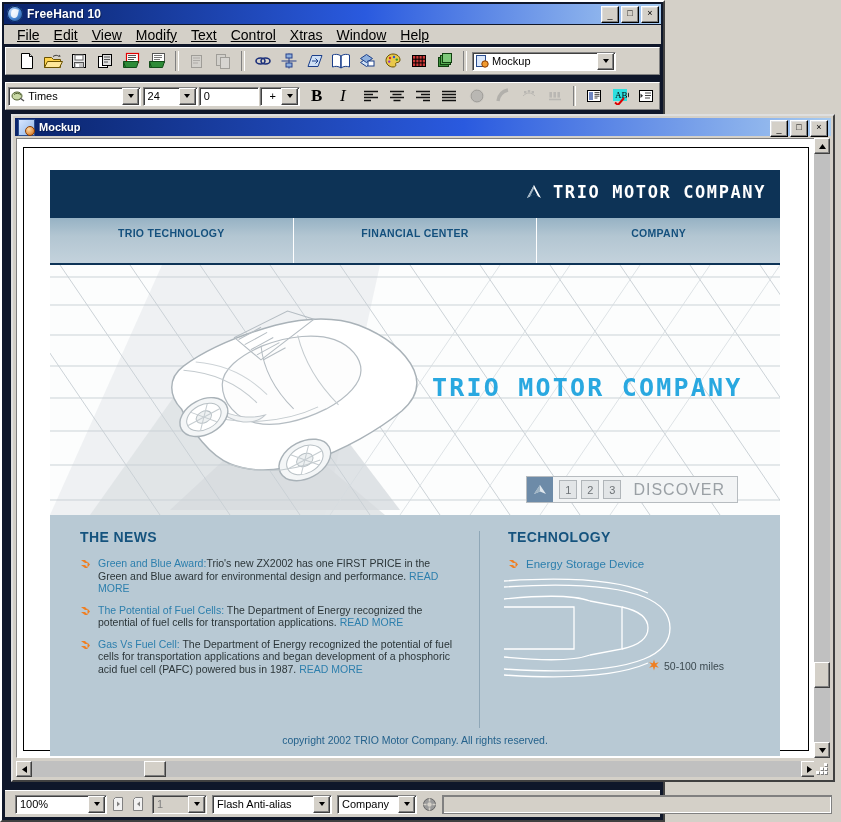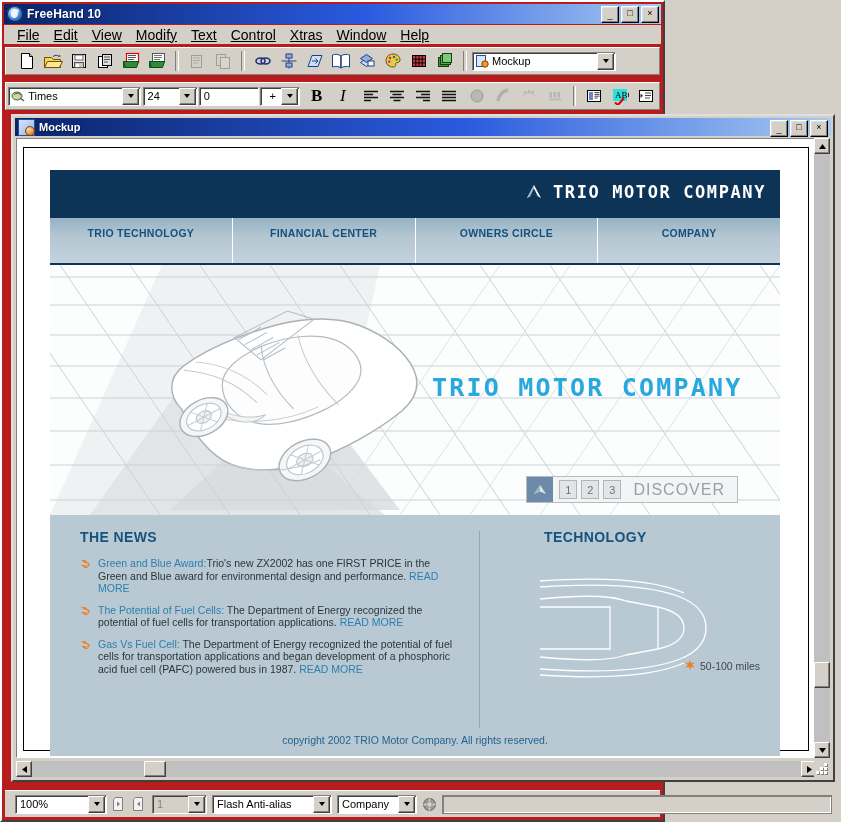--- a/index.html
+++ b/index.html
@@ -6,21 +6,21 @@
   body{
     width:841px;height:822px;overflow:hidden;
     font-family:"Liberation Sans", sans-serif;
     font-size:11px;
     background:#d4d0c8;
     -webkit-font-smoothing:none;
   }
   
   #app{
     position:absolute;left:0;top:0;width:665px;height:822px;
-    background:#b91c1c;
+    background:#0f172a;
     border:2px solid #fff;
     border-right-color:#404040;border-bottom-color:#404040;
     box-sizing:border-box;
   }
   
   .titlebar{
     position:absolute;left:2px;top:2px;right:2px;height:20px;
     background:linear-gradient(to right,#0a246a 0%,#2a5adf 55%,#a6caf0 100%);
     display:flex;align-items:center;
   }
@@ -184,21 +184,20 @@
     cursor:default;
   }
   .mk-pager .pg-label{
     display:flex;align-items:center;padding:0 12px 0 6px;
     font-size:16px;color:#9aa0a5;letter-spacing:1px;
   }
   
   .mk-content{
     background:#b8c9d4;height:227px;position:relative;padding:14px 0 0 0;
     display:flex;
-    gap:36px;
   }
   .mk-news{width:430px;padding:0 18px 0 30px;box-sizing:border-box;position:relative;}
   .mk-news:after{
     content:"";position:absolute;right:0;top:2px;bottom:28px;width:1px;background:#8fa7b7;
   }
   .mk-tech{flex:1;padding-left:28px;box-sizing:border-box;position:relative;}
   .mk-h2{
     color:#15537e;font-weight:bold;font-size:14px;letter-spacing:.4px;margin-bottom:12px;
   }
   .news-item{display:flex;margin-bottom:9px;}
@@ -563,21 +562,20 @@
                   <path d="M10 5.5 L14 13.5 L10 11.5 L6 13.5 Z" fill="#0d3356"></path>
                 </svg>
               </span>
               <span class="mk-logo-text">TRIO MOTOR COMPANY</span>
             </div>
           </div>
 
           <div class="mk-nav">
             <div class="mk-nav-item">TRIO TECHNOLOGY</div>
             <div class="mk-nav-item">FINANCIAL CENTER</div>
-            <div class="mk-nav-item">OWNERS CIRCLE</div>
             <div class="mk-nav-item">COMPANY</div>
           </div>
 
           <div class="mk-hero">
             <svg width="730" height="250" viewBox="0 0 730 250" style="position:absolute;left:0;top:0">
               <defs>
                 <clipPath id="heroclip">
                     <rect x="0" y="0" width="730" height="250"></rect>
                   </clipPath>
               </defs>
@@ -730,20 +728,30 @@
                       <path d="M1 6 L5 6 L8 9 L5 9 Z" fill="#ef7f22"></path>
                       <path d="M7.5 2.5 L10 5.5 L7.5 8.5 Z" fill="#ef7f22"></path>
                     </svg>
                 </span>
                 <span class="news-text"><span class="lnk">Gas Vs Fuel Cell:</span><span> The Department of Energy recognized the potential of fuel cells for transportation applications and began development of a phosphoric acid fuel cell (PAFC) powered bus in 1987. </span><span class="rm">READ MORE</span></span>
               </div>
             </div>
 
             <div class="mk-tech">
               <div class="mk-h2">TECHNOLOGY</div>
+              <div class="tech-item">
+                <span class="bullet">
+                  <svg width="11" height="11" viewBox="0 0 11 11">
+                      <path d="M1 1 L5 1 L8 4 L5 4 Z" fill="#ef7f22"></path>
+                      <path d="M1 6 L5 6 L8 9 L5 9 Z" fill="#ef7f22"></path>
+                      <path d="M7.5 2.5 L10 5.5 L7.5 8.5 Z" fill="#ef7f22"></path>
+                    </svg>
+                </span>
+                <span class="tlabel">Energy Storage Device</span>
+              </div>
 
               <svg class="tech-fig" viewBox="0 0 270 110">
                 <g stroke="#ffffff" stroke-width="1.3" fill="none">
                   <path d="M0 14 C60 10 110 12 140 24 C160 32 166 44 166 55 C166 66 160 78 140 86 C110 98 60 100 0 96"></path>
                   <path d="M0 26 C40 22 70 22 86 28"></path>
                   <path d="M0 84 C40 88 70 88 86 82"></path>
                   <path d="M86 28 L118 34 L118 76 L86 82"></path>
                   <path d="M118 34 C136 38 144 46 144 55 C144 64 136 72 118 76"></path>
                   <path d="M0 34 L70 34 L70 76 L0 76"></path>
                   <path d="M0 8 C60 4 112 6 144 20"></path>

